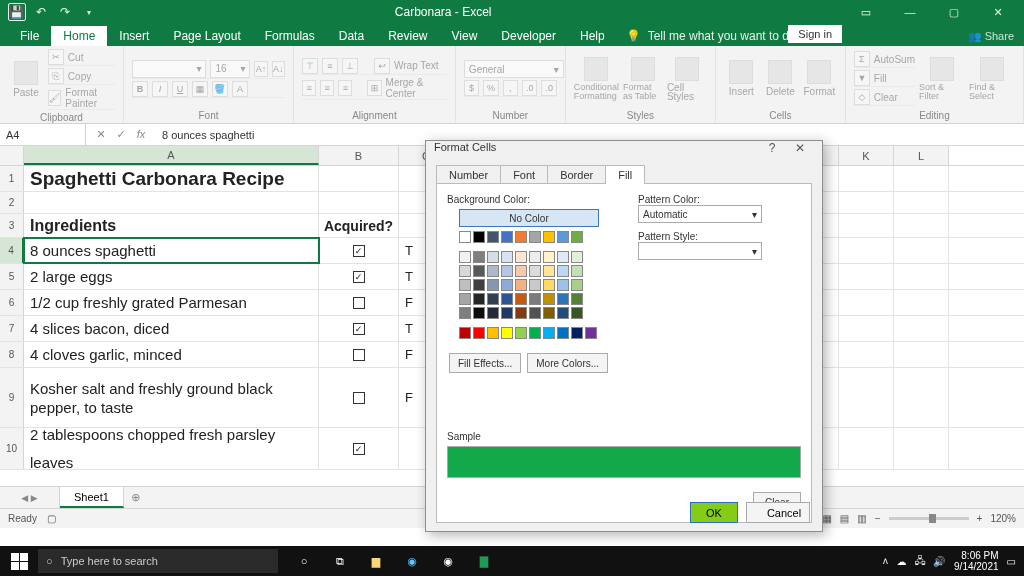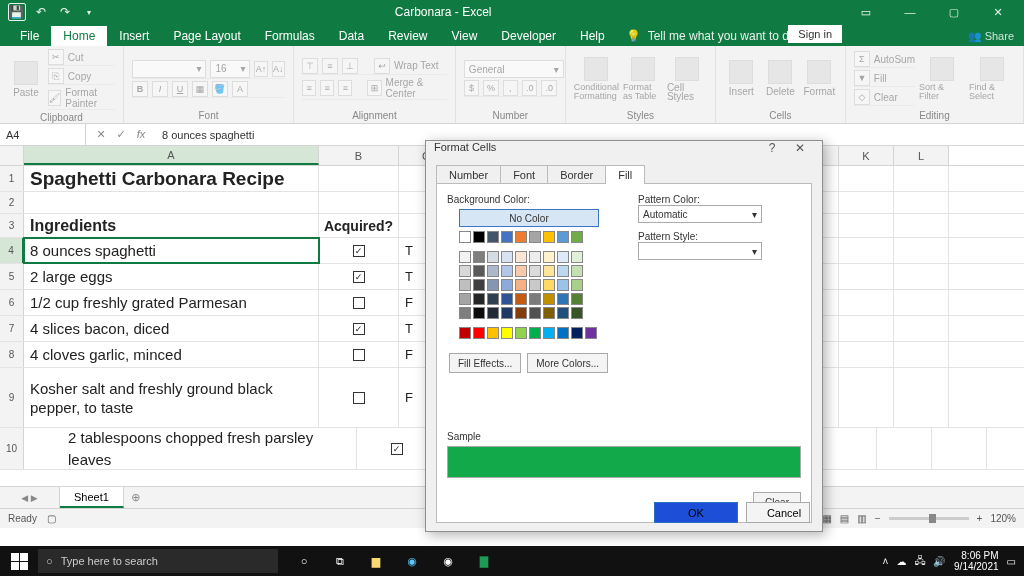--- a/index.html
+++ b/index.html
@@ -85,21 +85,21 @@
 .dialog .dtabs{display:flex;padding:0 10px;font-size:11px;gap:0;}
 .dialog .dtab{padding:3px 12px;border:1px solid #bbb;border-bottom:none;background:#f0f0f0;margin-right:-1px;color:#333;}
 .dialog .dtab.active{background:#fff;position:relative;z-index:2;}
 .dialog .dbody{flex:1;margin:0 10px 8px;border:1px solid #bbb;background:#fff;margin-top:-1px;padding:10px;position:relative;font-size:11px;color:#333;}
 .dialog .pal{display:flex;flex-direction:column;gap:2px;}
 .dialog .palrow{display:flex;gap:2px;}
 .dialog .sw{width:12px;height:12px;border:1px solid #888;}
 .dialog .nocolor{width:140px;height:18px;border:1px solid #3a77c0;background:#d6e6f5;display:flex;align-items:center;justify-content:center;font-size:10px;color:#333;}
 .dialog .btn{height:20px;border:1px solid #aaa;background:#f4f4f4;padding:0 8px;font-size:10px;display:inline-flex;align-items:center;}
 .dialog .okcancel{position:absolute;right:12px;bottom:8px;display:flex;gap:8px;}
-.dialog .okbtn{width:84px;height:21px;border:1px solid #2a6fc1;background:#1d4ed8;font-size:11px;}
+.dialog .okbtn{width:48px;height:21px;border:1px solid #2a6fc1;background:#84cc16;font-size:11px;}
 .dialog .cnbtn{width:64px;height:21px;border:1px solid #aaa;background:#f4f4f4;font-size:11px;padding-left:12px;}
 .dialog .sample{border:1px solid #aaa;height:32px;background:#12a94a;margin-top:4px;}
 .dialog .lbl{font-size:10px;color:#333;}
 .dialog .sel{height:18px;border:1px solid #aaa;background:#fff;display:flex;align-items:center;justify-content:space-between;padding:0 4px;font-size:10px;width:124px;}
 .winlogo{display:grid;grid-template-columns:8px 8px;grid-template-rows:8px 8px;gap:1px;}
 .winlogo div{background:#fff;}
 </style>
 </head>
 <body>
 
@@ -469,21 +469,21 @@
         <div class="cell" style="width: 55px;"></div>
         <div class="cell" style="width: 55px;"></div>
         <div class="cell" style="width: 55px;"></div>
         <div class="cell" style="width: 55px;"></div>
         <div class="cell" style="width: 55px;"></div>
         <div class="cell" style="width: 55px;"></div>
         <div class="cell" style="width: 55px;"></div>
       </div>
       <div class="row" style="height: 42px;">
         <div class="rh">10</div>
-        <div class="cell" style="width: 295px; white-space: normal; line-height: 22px; margin-left: 38px;">2 tablespoons chopped fresh parsley leaves</div>
+        <div class="cell" style="width: 295px; white-space: normal; line-height: 28px;">2 tablespoons chopped fresh parsley leaves</div>
         <div class="cell" style="width: 80px; justify-content: center;">
           <span class="chk">✓</span>
         </div>
         <div class="cell" style="width: 55px;"></div>
         <div class="cell" style="width: 55px;"></div>
         <div class="cell" style="width: 55px;"></div>
         <div class="cell" style="width: 55px;"></div>
         <div class="cell" style="width: 55px;"></div>
         <div class="cell" style="width: 55px;"></div>
         <div class="cell" style="width: 55px;"></div>

